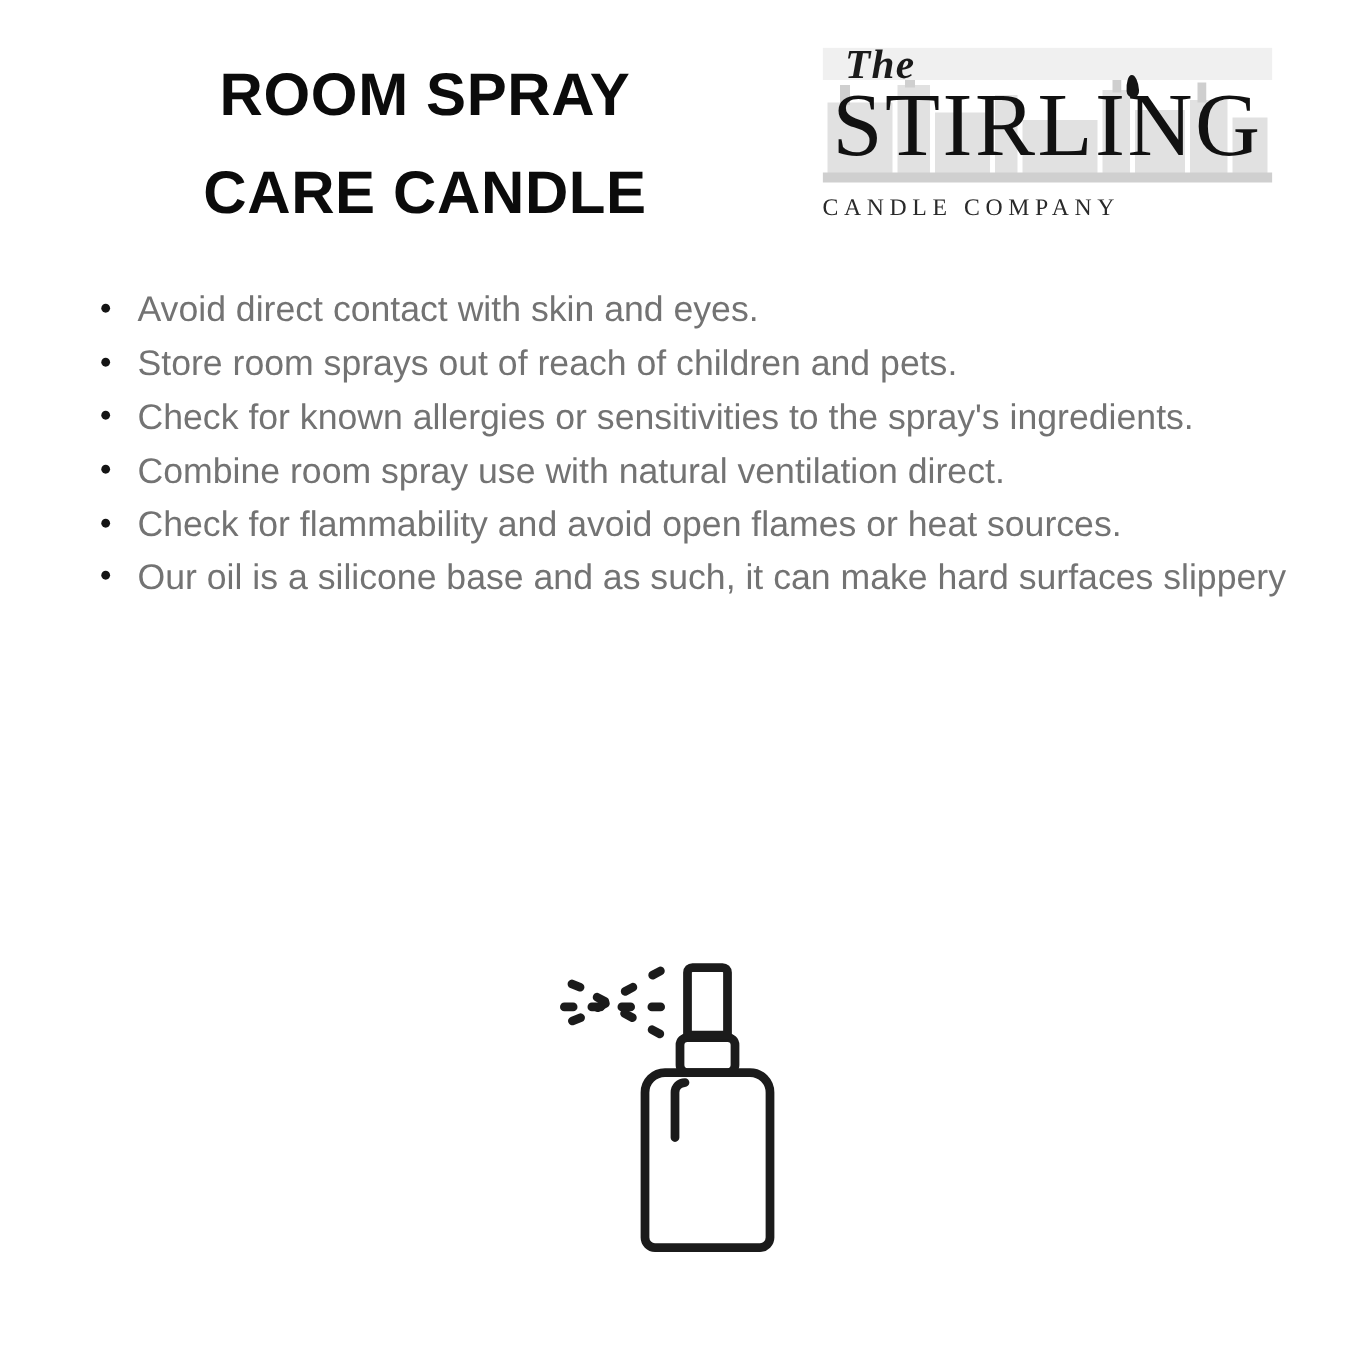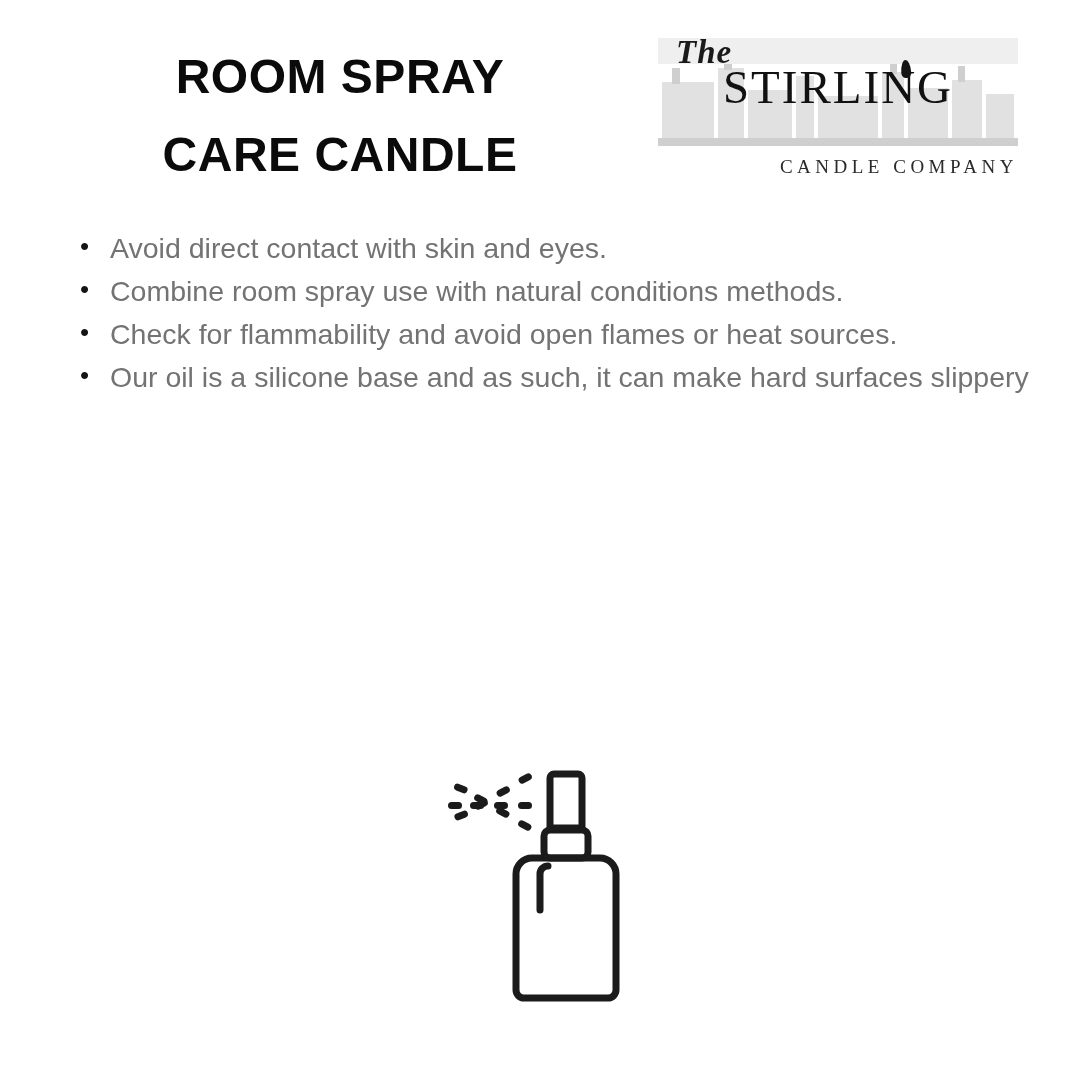--- a/index.html
+++ b/index.html
@@ -80,42 +80,42 @@
     color: #1a1a1a;
     letter-spacing: 1px;
   }
   .logo-main {
     position: absolute;
     left: 0;
     top: 34px;
     width: 360px;
     text-align: center;
     font-family: "Liberation Serif", serif;
-    font-size: 47px;
+    font-size: 72px;
     font-weight: normal;
     color: #111111;
     letter-spacing: 2px;
     line-height: 1;
   }
   .logo-flame {
     position: absolute;
     left: 243px;
     top: 30px;
     width: 10px;
     height: 18px;
     background: #151515;
     border-radius: 50% 50% 45% 45% / 70% 70% 30% 30%;
     transform: rotate(-4deg);
   }
   .logo-sub {
     position: absolute;
     left: 0;
     top: 126px;
     width: 360px;
-    text-align: right;
+    text-align: left;
     font-family: "Liberation Serif", serif;
     font-size: 19px;
     letter-spacing: 4.5px;
     color: #2a2a2a;
   }
 
   
   .care-list {
     position: absolute;
     left: 72px;
@@ -194,21 +194,23 @@
       <div class="logo-the">The</div>
       <div class="logo-main">STIRLING</div>
       <div class="logo-flame"></div>
       <div class="logo-sub">CANDLE COMPANY</div>
     </div>
 
   </div>
 
   <ul class="care-list">
     <li class="care-item">Avoid direct contact with skin and eyes.</li>
-    <li class="care-item">Combine room spray use with natural conditions methods.</li>
+    <li class="care-item">Store room sprays out of reach of children and pets.</li>
+    <li class="care-item">Check for known allergies or sensitivities to the spray's ingredients.</li>
+    <li class="care-item">Combine room spray use with natural ventilation direct.</li>
     <li class="care-item">Check for flammability and avoid open flames or heat sources.</li>
     <li class="care-item">Our oil is a silicone base and as such, it can make hard surfaces slippery</li>
   </ul>
 
   <div class="bottle">
     <svg width="260" height="310" viewBox="0 0 260 310">
       <g fill="none" stroke="#1b1b1b" stroke-width="7" stroke-linecap="round" stroke-linejoin="round">
 
         <path d="M92 140 h68 a16 16 0 0 1 16 16 v116 a8 8 0 0 1 -8 8 h-84 a8 8 0 0 1 -8 -8 v-116 a16 16 0 0 1 16 -16 z"></path>
 

